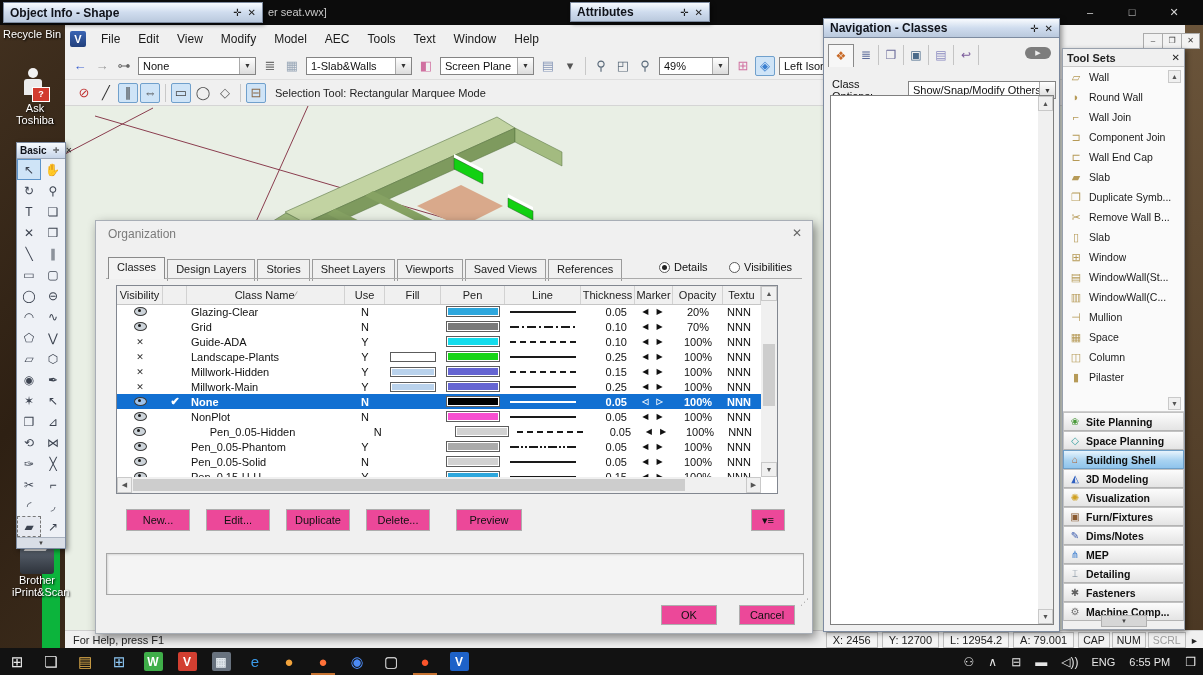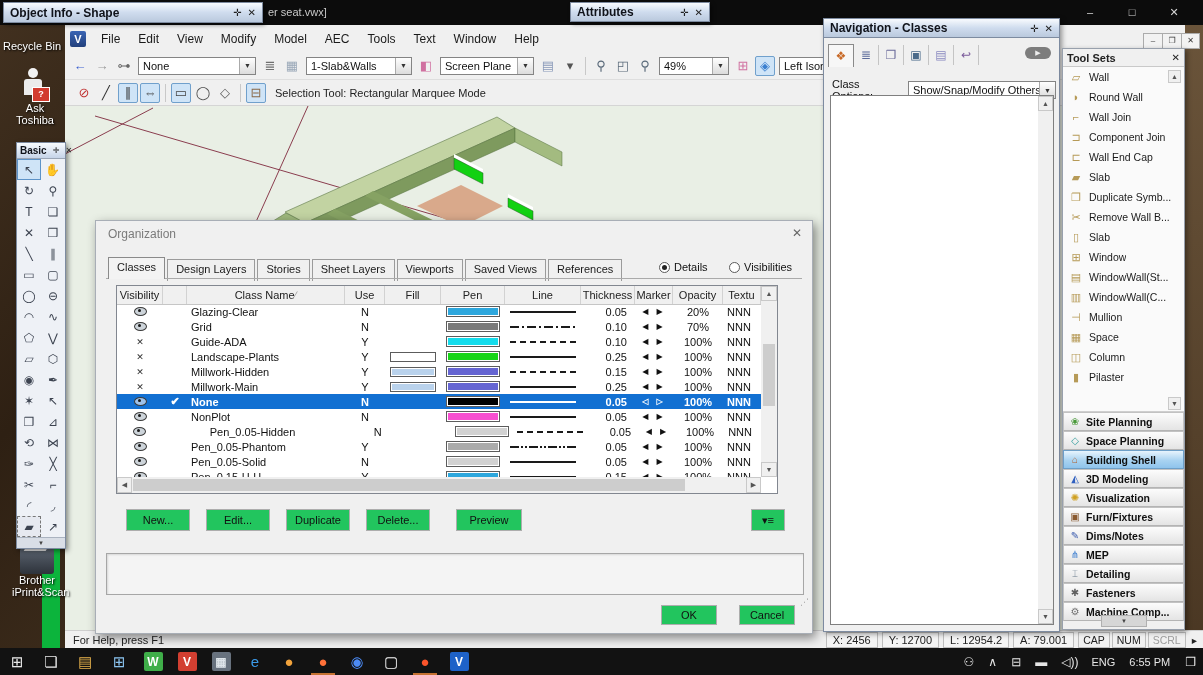--- a/index.html
+++ b/index.html
@@ -63,21 +63,21 @@
   .vx{font-size:9px;color:#333}
   .swatch{background:#fff;border:1px solid #5c5c5c;box-sizing:border-box;display:flex}
   .swatch>div{flex:1;margin:1px}
   .lnsample{height:2px;width:66px}
   .mk{font-size:8px;letter-spacing:3px}
   
   .sb{background:#f0f0f0}
   .sbtn{background:#f0f0f0;border:1px solid #c9c9c9;color:#555;font-size:7px;display:flex;align-items:center;justify-content:center;box-sizing:border-box}
   .sthumb{background:#cdcdcd}
   
-  .btn{background:#22c55e;border:1px solid #adadad;font-size:11px;color:#111;display:flex;align-items:center;justify-content:center;box-sizing:border-box;position:absolute;height:22px}
+  .btn{background:#ec4899;border:1px solid #adadad;font-size:11px;color:#111;display:flex;align-items:center;justify-content:center;box-sizing:border-box;position:absolute;height:22px}
   #desc-box{position:absolute;left:10px;top:332px;width:696px;height:40px;background:#f4f4f4;border:1px solid #a6a6a6;box-shadow:inset 1px 1px 2px rgba(0,0,0,.12)}
   #grip{position:absolute;right:2px;bottom:26px;width:10px;height:10px;color:#9a9a9a;font-size:9px}
   
   #nav{left:823px;top:18px;width:237px;height:614px;background:#f0f0f0;border:1px solid #7d8ba0;box-shadow:2px 2px 5px rgba(0,0,0,.4);z-index:7;box-sizing:border-box}
   #nav-tabs{position:absolute;left:4px;top:24px;height:24px;display:flex;align-items:center}
   .ntab{width:24px;height:20px;display:flex;align-items:center;justify-content:center;font-size:12px;border-right:1px solid #c4c4c4}
   .ntab.active{border:1px solid #8a8a8a;border-bottom:none;background:#f7f7f7;height:22px}
   #nav-more{position:absolute;right:8px;top:28px;width:26px;height:12px;background:#7d7d7d;border-radius:6px;color:#eee;font-size:7px;display:flex;align-items:center;justify-content:center}
   #nav-opts{position:absolute;left:8px;top:59px;display:flex;align-items:center;font-size:11px}
   #nav-combo{width:148px;margin-left:6px}
@@ -120,21 +120,21 @@
   #tb-lang{font-size:11px;margin:4px 6px}
   
   #ask{left:14px;top:68px;width:42px;height:64px;z-index:2;text-align:center}
   #ask .fig{position:relative;width:30px;height:34px;margin:0 auto}
   #ask .head{position:absolute;left:8px;top:0;width:10px;height:10px;border-radius:50%;background:#f2f2f2}
   #ask .body{position:absolute;left:4px;top:11px;width:18px;height:16px;background:#ececec;border-radius:3px 3px 0 0}
   #ask .badge{position:absolute;right:0;bottom:0;width:16px;height:13px;background:#d23b2f;border:1px solid #fff;color:#fff;font-size:9px;font-weight:bold;line-height:12px}
   #brother{left:12px;top:548px;width:50px;z-index:2;text-align:center}
   #brother .prn{width:34px;height:26px;margin:0 auto;background:linear-gradient(#5b6470,#2e333b);border-radius:3px;position:relative}
   #brother .prn::after{content:"";position:absolute;left:6px;top:-5px;width:22px;height:8px;background:#e8e8e8;transform:skewX(-30deg)}
-  #recycle-label{left:2px;top:40px;width:60px;z-index:2}
+  #recycle-label{left:2px;top:28px;width:60px;z-index:2}
 </style>
 </head>
 <body>
 
 <div class="abs" id="desk-left"></div>
 <div class="abs" id="desk-right"></div>
 <div class="abs" id="green-strip"></div>
 <div class="abs desk-label" id="recycle-label">Recycle Bin</div>
 <div class="abs" id="ask">
   <div class="fig">

